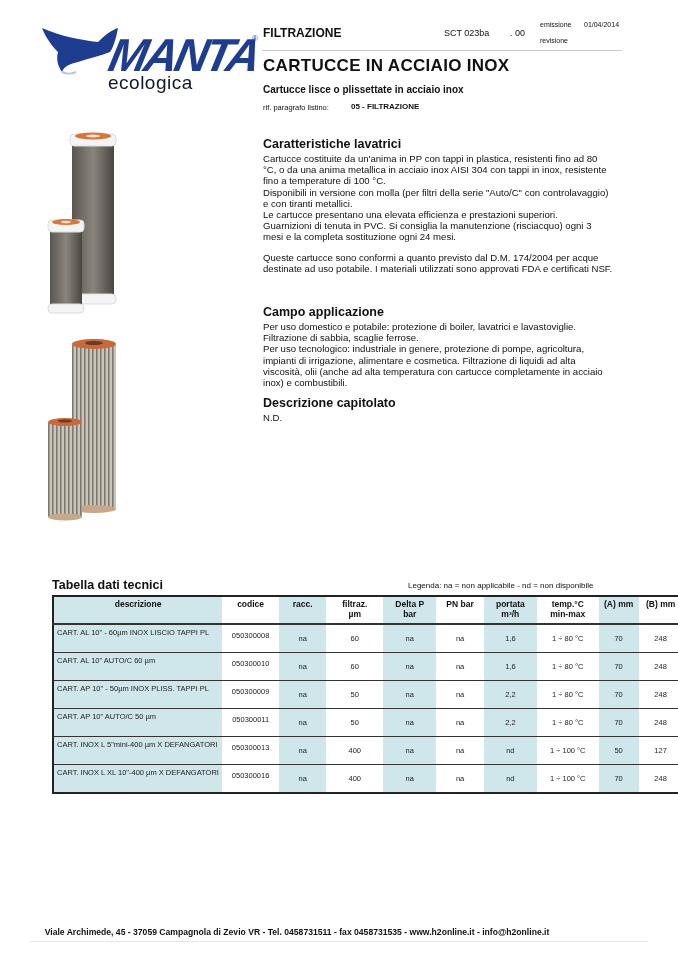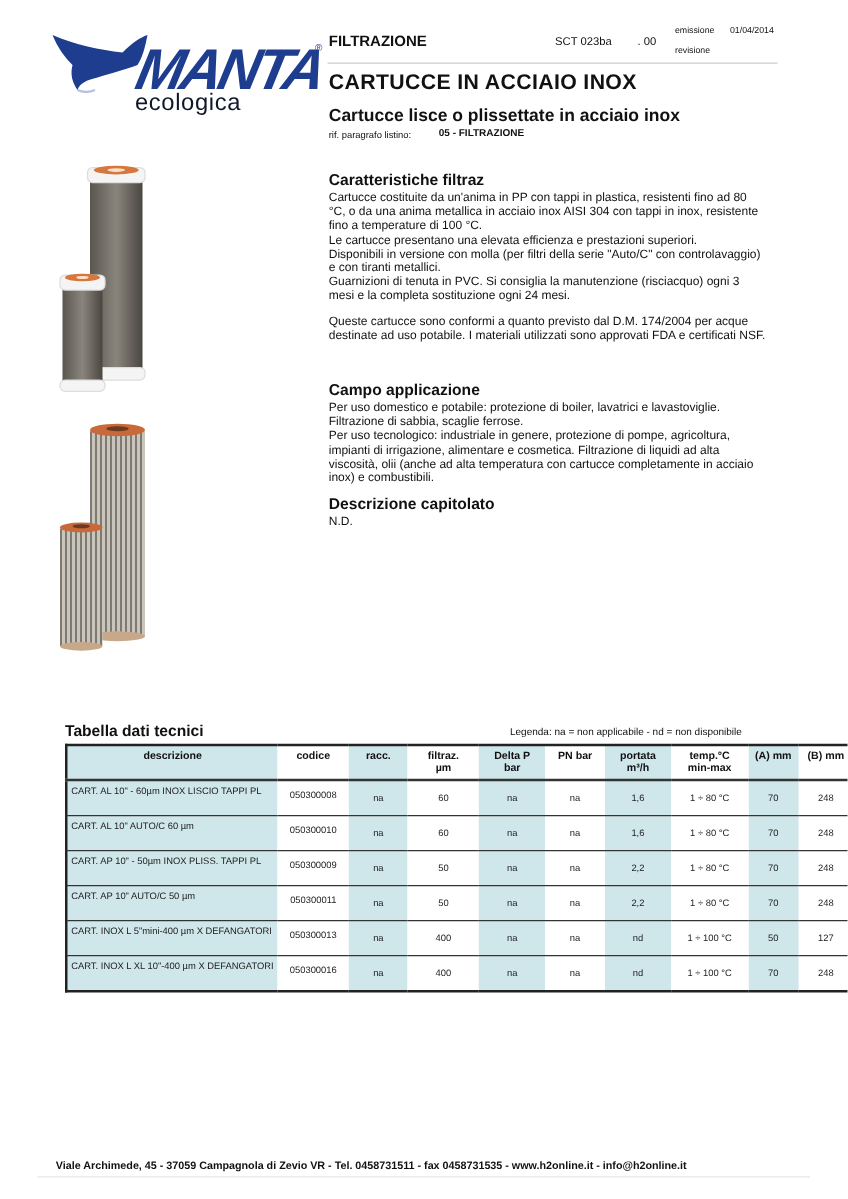--- a/index.html
+++ b/index.html
@@ -12,21 +12,21 @@
   .logo-reg { position:absolute; left:212px; top:12px; font-size:8px; color:#1e3d8f; }
   
   .hdr-section { left:263px; top:26px; font-size:12px; font-weight:bold; }
   .hdr-code { left:444px; top:28px; font-size:9px; }
   .hdr-rev-num { left:510px; top:28px; font-size:9px; }
   .hdr-emiss-l { left:540px; top:21px; font-size:7px; }
   .hdr-emiss-v { left:584px; top:21px; font-size:7px; }
   .hdr-rev-l { left:540px; top:37px; font-size:7px; }
   .hdr-line { left:262px; top:50px; width:360px; height:1px; background:#ccc; }
   .title { left:263px; top:56px; font-size:17px; font-weight:bold; letter-spacing:0.3px; }
-  .subtitle { left:263px; top:84px; font-size:14px; font-weight:bold; }
+  .subtitle { left:263px; top:84px; font-size:10px; font-weight:bold; }
   .ref-l { left:263px; top:103px; font-size:7.5px; }
   .ref-v { left:351px; top:102px; font-size:8px; font-weight:bold; }
   
   .sec { left:263px; width:350px; }
   .sec h2 { margin:0; font-size:12.5px; font-weight:bold; line-height:15px; }
   .sec p { margin:1px 0 0 0; font-size:9.6px; line-height:11.2px; }
   #sec1 { top:137px; }
   #sec2 { top:251px; }
   #sec3 { top:305px; }
   #sec4 { top:396px; }
@@ -104,24 +104,24 @@
   <ellipse cx="54" cy="9" rx="22" ry="5" fill="#c8693a"></ellipse>
   <ellipse cx="54" cy="8" rx="9" ry="2" fill="#6b3a20"></ellipse>
   <ellipse cx="54" cy="174" rx="22" ry="4" fill="#c8a88a"></ellipse>
   <rect x="8" y="88" width="34" height="94" fill="url(#pleat)"></rect>
   <ellipse cx="25" cy="87" rx="17" ry="4" fill="#c8693a"></ellipse>
   <ellipse cx="25" cy="86" rx="7" ry="1.6" fill="#6b3a20"></ellipse>
   <ellipse cx="25" cy="182" rx="17" ry="3.5" fill="#c8a88a"></ellipse>
 </svg>
 
 <div id="sec1" class="abs sec">
-  <h2>Caratteristiche filtraz</h2>
+  <h2>Caratteristiche lavatrici</h2>
   <p>Cartucce costituite da un'anima in PP con tappi in plastica, resistenti fino ad 80 °C, o da una anima metallica in acciaio inox AISI 304 con tappi in inox, resistente fino a temperature di 100 °C.</p>
+  <p style="margin-top:0">Disponibili in versione con molla (per filtri della serie "Auto/C" con controlavaggio) e con tiranti metallici.</p>
   <p style="margin-top:0">Le cartucce presentano una elevata efficienza e prestazioni superiori.</p>
-  <p style="margin-top:0">Disponibili in versione con molla (per filtri della serie "Auto/C" con controlavaggio) e con tiranti metallici.</p>
   <p style="margin-top:0">Guarnizioni di tenuta in PVC. Si consiglia la manutenzione (risciacquo) ogni 3 mesi e la completa sostituzione ogni 24 mesi.</p>
 </div>
 <div id="sec2" class="abs sec">
   <p>Queste cartucce sono conformi a quanto previsto dal D.M. 174/2004 per acque destinate ad uso potabile. I materiali utilizzati sono approvati FDA e certificati NSF.</p>
 </div>
 <div id="sec3" class="abs sec">
   <h2>Campo applicazione</h2>
   <p>Per uso domestico e potabile: protezione di boiler, lavatrici e lavastoviglie. Filtrazione di sabbia, scaglie ferrose.</p>
   <p style="margin-top:0">Per uso tecnologico: industriale in genere, protezione di pompe, agricoltura, impianti di irrigazione, alimentare e cosmetica. Filtrazione di liquidi ad alta viscosità, olii (anche ad alta temperatura con cartucce completamente in acciaio inox) e combustibili.</p>
 </div>

